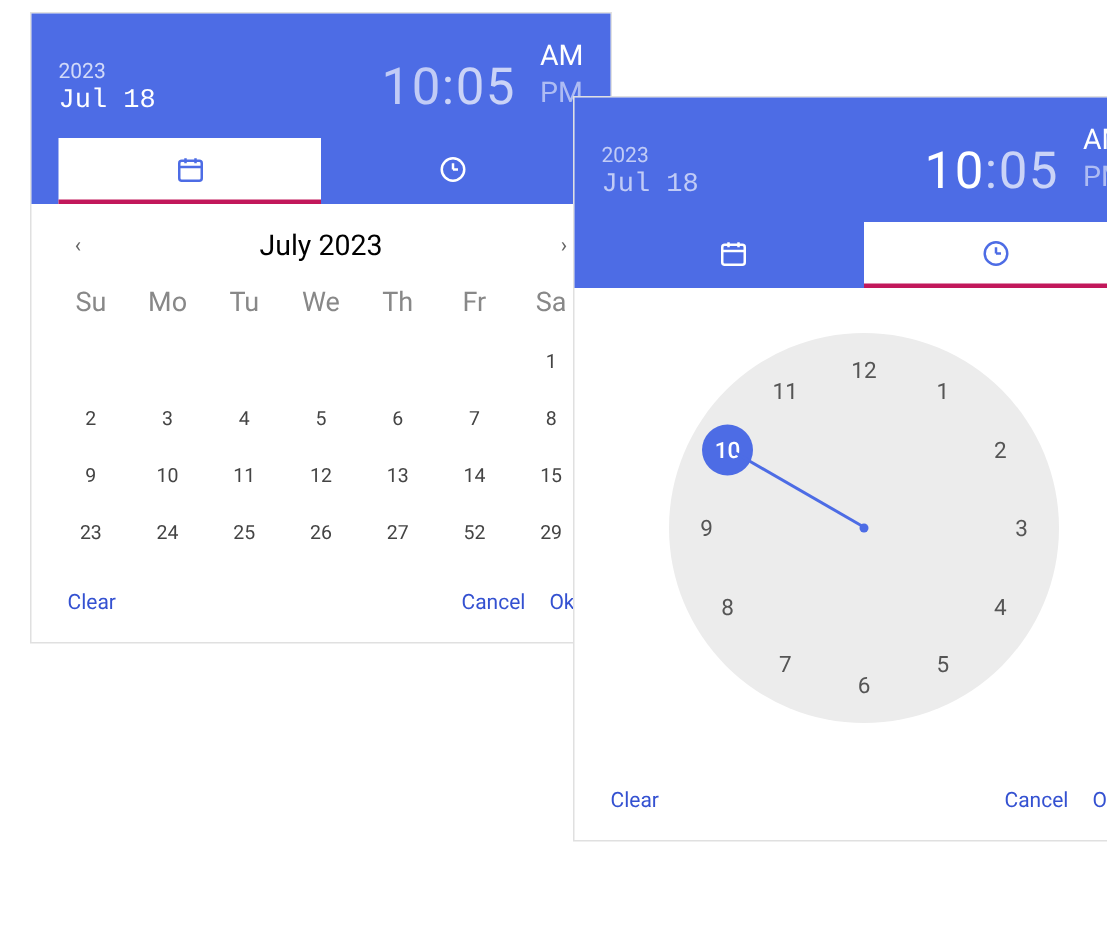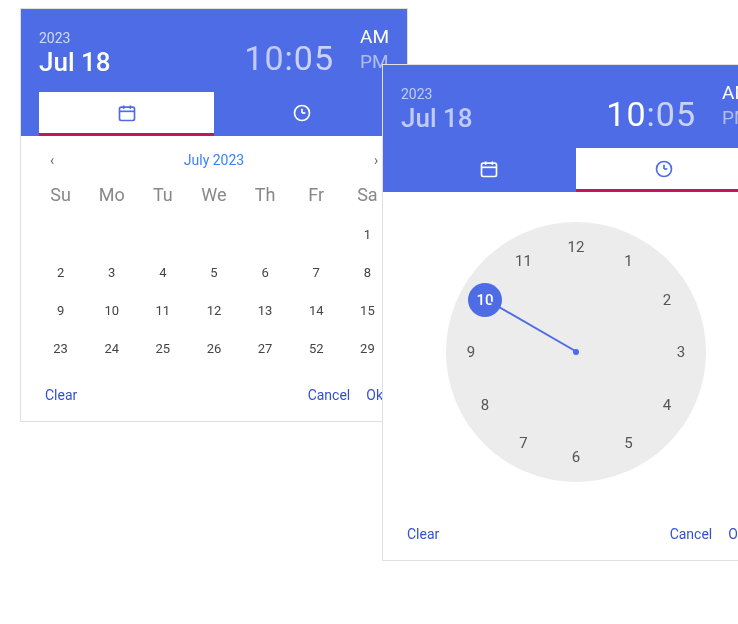--- a/index.html
+++ b/index.html
@@ -29,22 +29,22 @@
     padding: 16px 18px 0 18px;
   }
   .header-top {
     display: flex;
     align-items: flex-end;
     justify-content: space-between;
     padding-bottom: 14px;
   }
   .date-block { display: flex; flex-direction: column; line-height: 1.2; }
   .year { font-size: 14px; color: rgba(255,255,255,0.75); }
-  .datestr { font-size: 26px; font-weight: 500; }
-  .time-block { display: flex; align-items: flex-end; gap: 26px; margin-left: 47px; }
+  .datestr { font-size: 18px; font-weight: 500; font-family: Liberation Mono, monospace; }
+  .time-block { display: flex; align-items: flex-end; gap: 16px; margin-left: 47px; }
   .timestr { font-size: 34px; font-weight: 400; letter-spacing: 1px; }
   .timestr .colon { color: rgba(255,255,255,0.7); }
   .timestr .mm { color: rgba(255,255,255,0.7); }
   .ampm { display:flex; flex-direction:column; font-size:19px; line-height:1.3; padding-bottom:4px;}
   .ampm .dim { color: rgba(255,255,255,0.55); }
 
   .dim-text { color: rgba(255,255,255,0.65) !important; }
 
   .tabs { display:flex; }
   .tab {
@@ -60,21 +60,21 @@
     color:#4d6ce5;
     border-bottom:3px solid #c2185b;
   }
   .tab.inactive { color: rgba(255,255,255,0.9); border-bottom:3px solid transparent; }
 
   .icon svg { width:20px; height:20px; display:block; }
 
   .body { padding: 12px 14px 6px 14px; flex:1; }
 
   .month-nav { display:flex; align-items:center; justify-content:space-between; padding:4px 6px 10px 6px; color:#555; }
-  .month-label { font-size:14px; color:#3b82f6; }
+  .month-label { font-size:19px; color:#000000; }
   .chev { width:22px; text-align:center; cursor:pointer; color:#666; font-size:14px;}
 
   .dow-row, .week-row { display:grid; grid-template-columns: repeat(7,1fr); }
   .dow-row div { text-align:center; font-size:18px; color:#888; padding:6px 0 10px 0; }
   .week-row div {
     text-align:center; font-size:13px; color:#444;
     height:38px; display:flex; align-items:center; justify-content:center;
     cursor:pointer;
   }
   .day.selected span {

